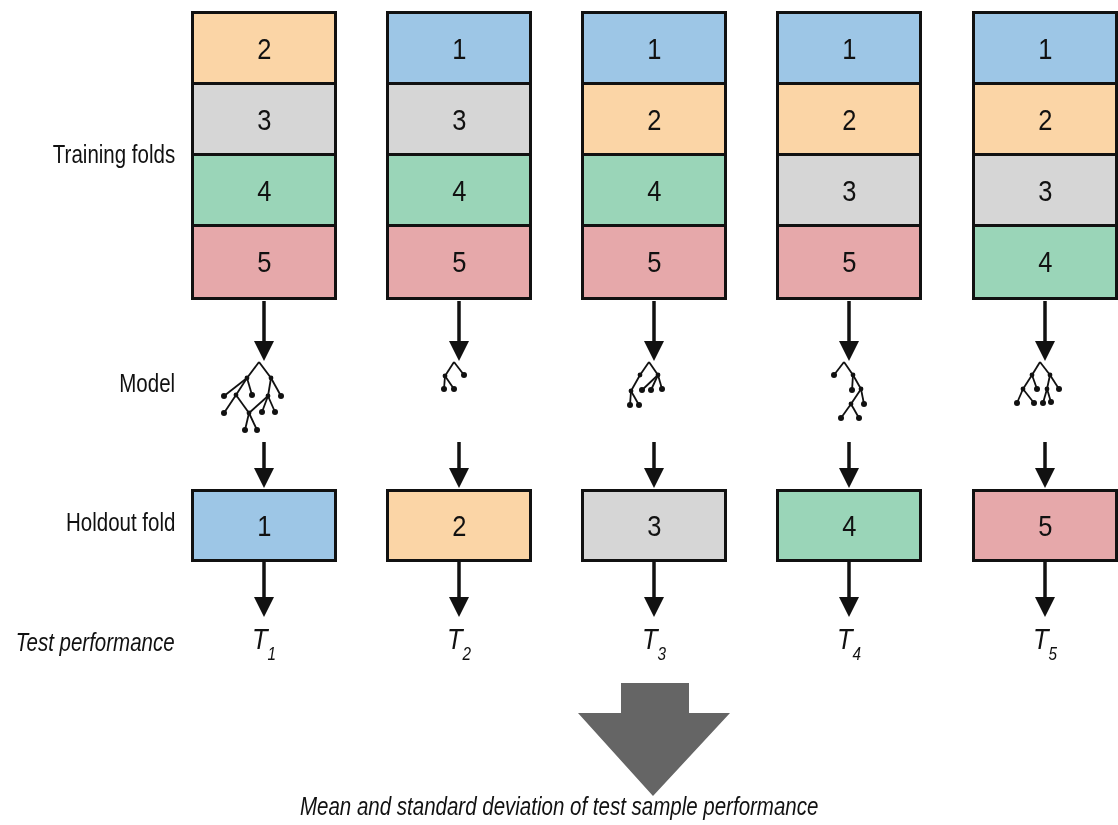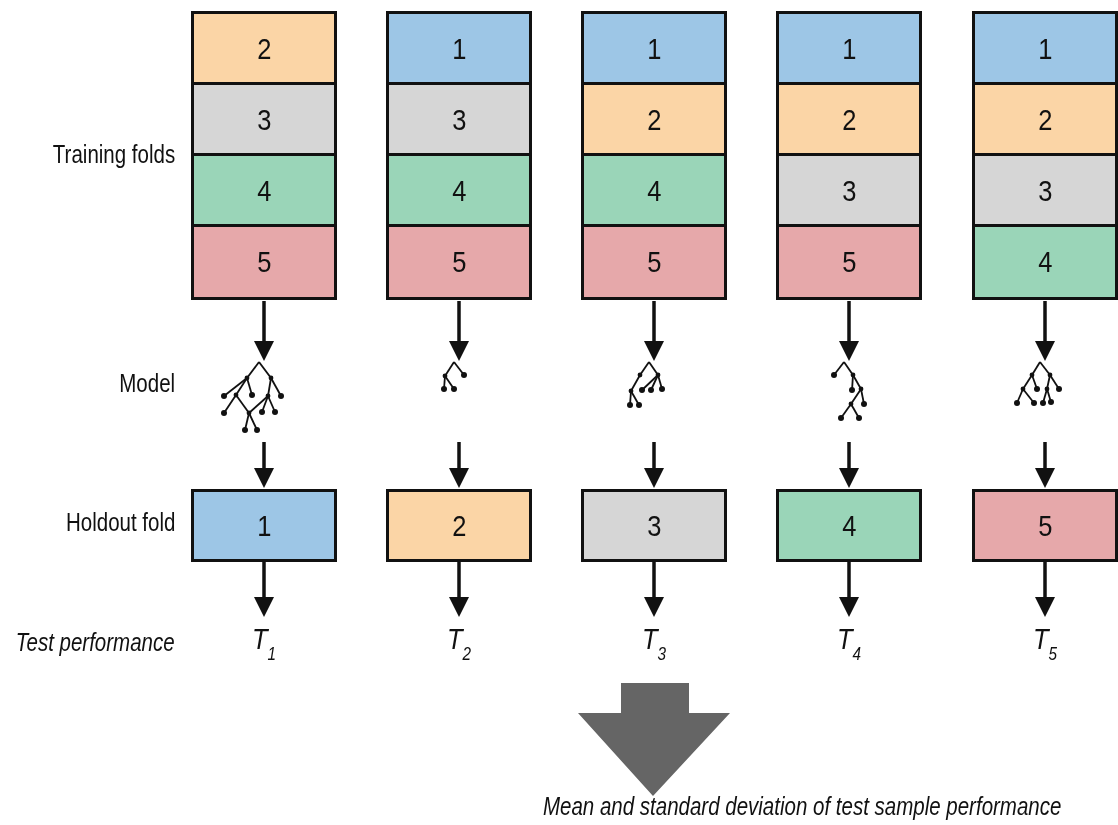--- a/index.html
+++ b/index.html
@@ -8,21 +8,21 @@
   .row-label { position: absolute; font-size: 25px; transform: scaleX(0.82); transform-origin: right center;
                right: 943px; white-space: nowrap; }
   .row-label.italic { font-style: italic; }
   .fold-cell { position: absolute; box-sizing: border-box; border: 3px solid #111;
                display: flex; align-items: center; justify-content: center;
                font-size: 30px; }
   .fold-cell span { transform: scaleX(0.85); display: inline-block; }
   .t-label { position: absolute; font-size: 30px; font-style: italic; width: 60px; text-align: center;
              transform: scaleX(0.85); }
   .t-label sub { font-size: 18px; position: relative; top: 4px; }
-  .summary { position: absolute; left: 0; width: 1118px; top: 792px; text-align: right;
+  .summary { position: absolute; left: 0; width: 1118px; top: 792px; text-align: center;
              font-size: 25px; font-style: italic; }
   .summary span { display: inline-block; transform: scaleX(0.82); }
   svg.overlay { position: absolute; left: 0; top: 0; }
 </style>
 </head>
 <body>
 
 <div class="row-label" style="top:140px;">Training folds</div>
 <div class="row-label" style="top:369px;">Model</div>
 <div class="row-label" style="top:508px;">Holdout fold</div>

